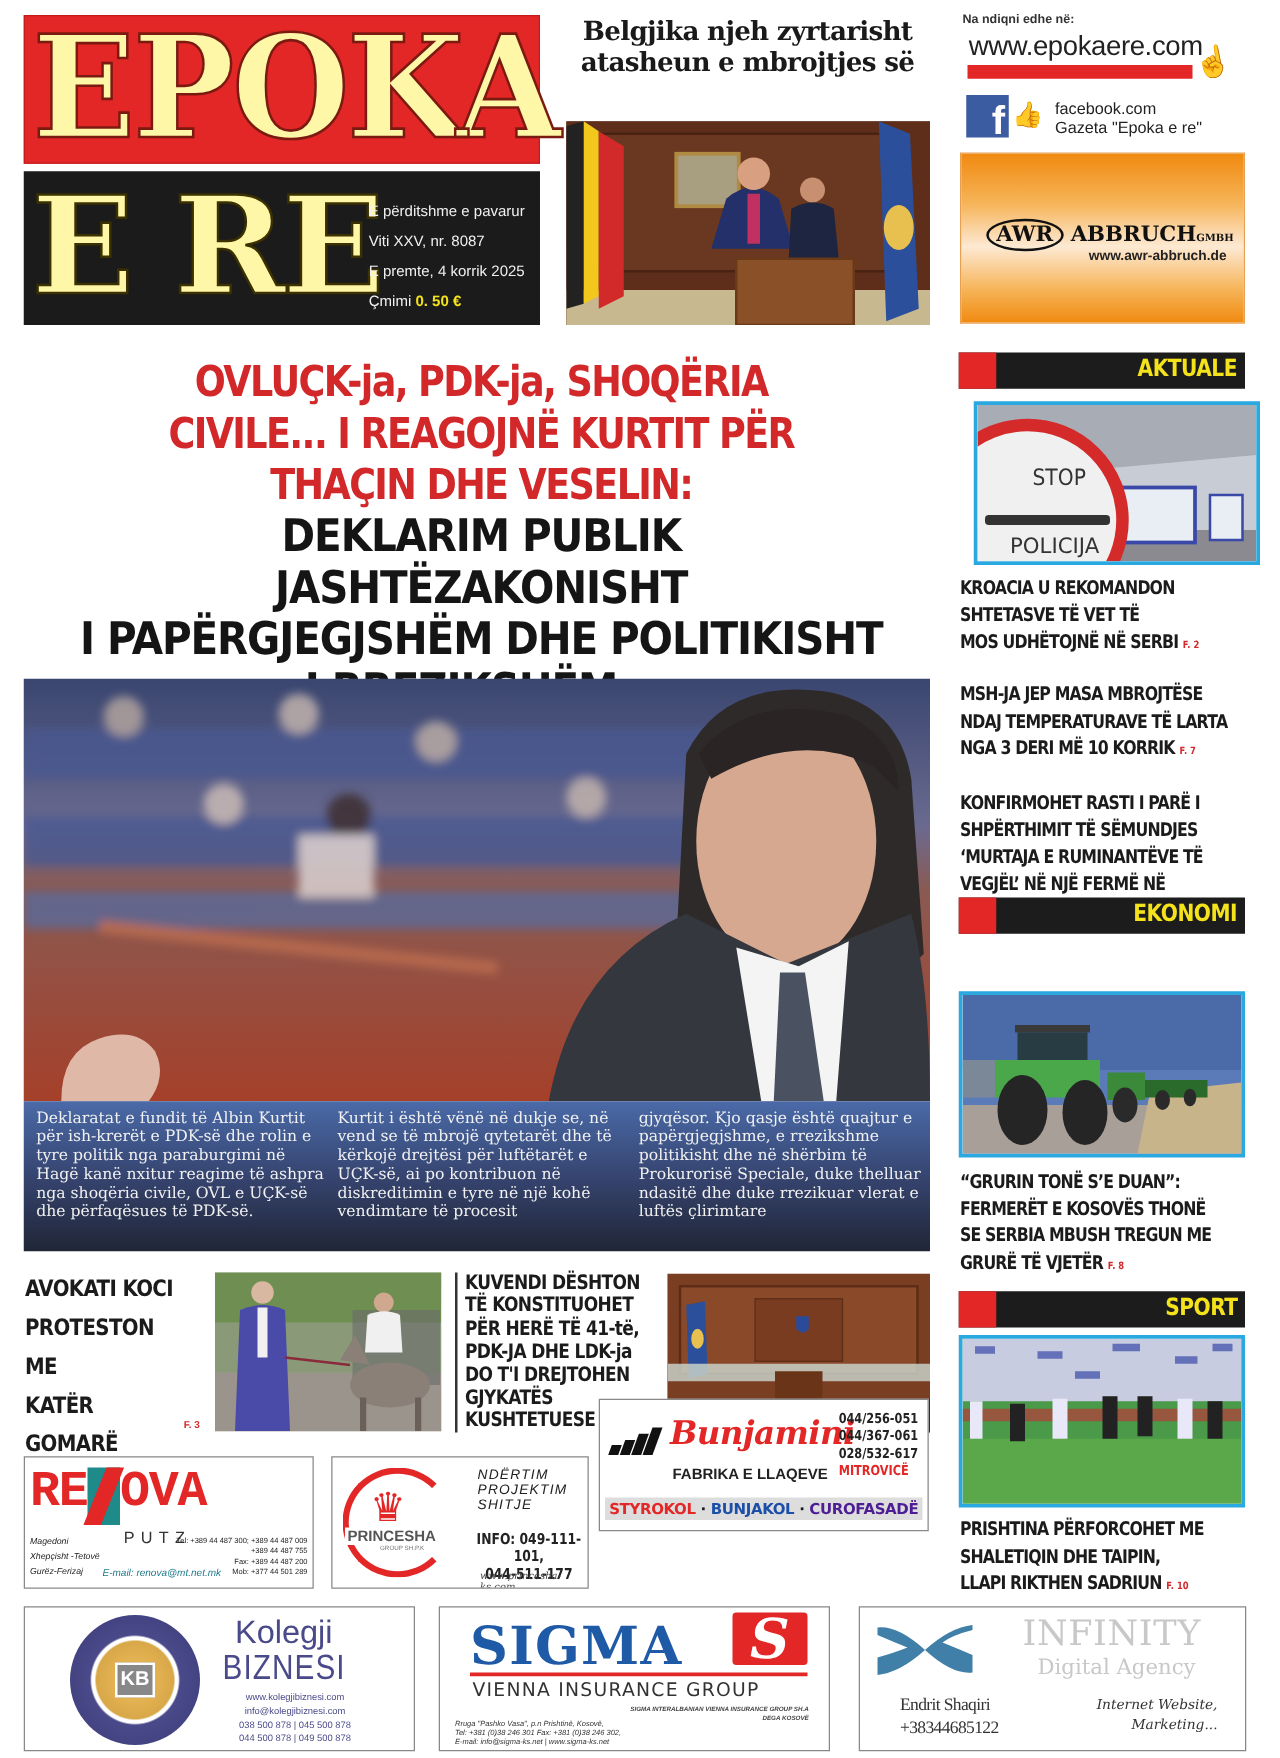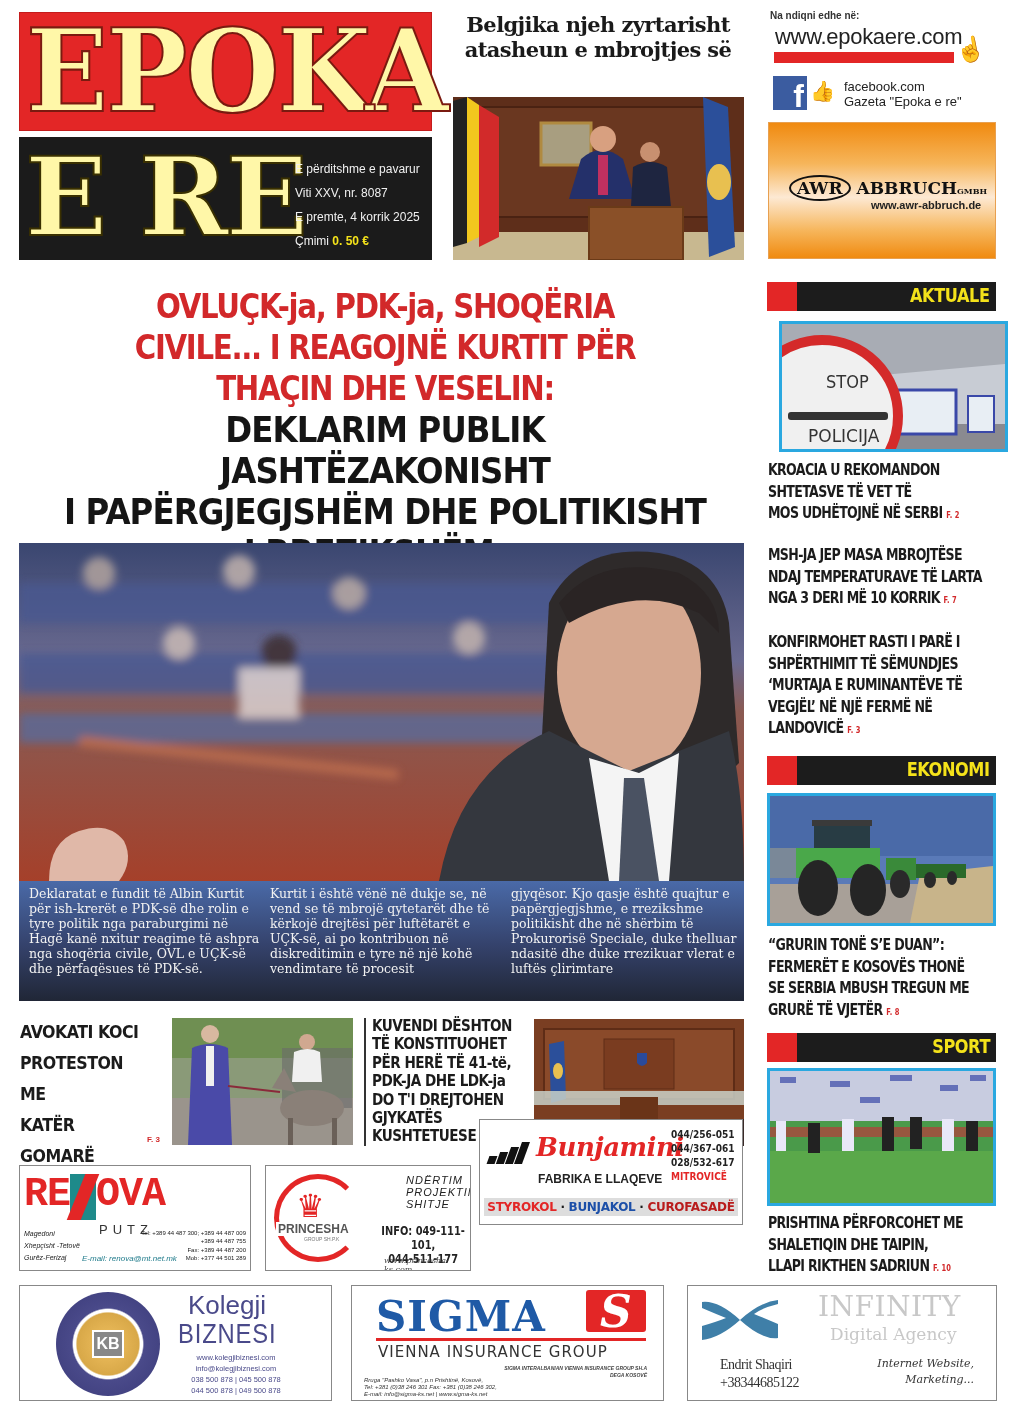--- a/index.html
+++ b/index.html
@@ -87,35 +87,35 @@
   .renova .putz { position: absolute; left: 79px; top: 56px; color: #333; font-size: 13px; letter-spacing: 5px; }
   .renova .locs { position: absolute; left: 4px; top: 62px; font-size: 7px; line-height: 12px; font-style: italic; color: #222; }
   .renova .mail { position: absolute; left: 62px; top: 88px; font-size: 8px; font-style: italic; color: #1e7a8a; }
   .renova .tel { position: absolute; right: 4px; top: 63px; font-size: 6px; line-height: 8.3px; text-align: right; color: #222; }
 
   .princesha { left: 265px; top: 1165px; width: 206px; height: 106px; }
   .princesha .ring { position: absolute; left: 8px; top: 8px; width: 88px; height: 88px; border-radius: 50%; border: 5px solid #e32626; border-right-color: transparent; }
   .princesha .crown { position: absolute; left: 30px; top: 24px; font-size: 32px; color: #e32626; line-height: 32px; }
   .princesha .pname { position: absolute; left: 10px; top: 56px; background: #fff; color: #555; font-size: 12px; font-weight: bold; padding: 0 2px; }
   .princesha .pgroup { position: absolute; left: 38px; top: 70px; font-size: 5px; color: #777; }
-  .princesha .services { position: absolute; left: 116px; top: 8px; font-size: 11px; line-height: 12px; font-style: italic; color: #222; letter-spacing: 1px; margin-left: 24px; }
+  .princesha .services { position: absolute; left: 116px; top: 8px; font-size: 11px; line-height: 12px; font-style: italic; color: #222; letter-spacing: 1px; }
   .princesha .info { position: absolute; left: 112px; top: 58px; font-family: "DejaVu Sans", sans-serif; font-weight: bold; font-size: 12px; line-height: 14px; text-align: center; color: #222; transform: scaleX(0.82); transform-origin: left top; width: 110px; }
   .princesha .web { position: absolute; left: 118px; top: 90px; font-family: "DejaVu Serif", serif; font-style: italic; font-size: 8px; color: #444; }
 
   .bunjamini { left: 479px; top: 1119px; width: 264px; height: 106px; }
   .bunjamini .stripes { position: absolute; left: 4px; top: 22px; width: 44px; height: 22px; }
   .bunjamini .stripes i { position: absolute; bottom: 0; width: 8px; background: #111; transform: skewX(-20deg); }
   .bunjamini .bname { position: absolute; left: 56px; top: 12px; font-family: "DejaVu Serif", serif; font-weight: 900; font-size: 26px; color: #e32626; letter-spacing: -0.5px; font-style: italic; }
   .bunjamini .fab { position: absolute; left: 58px; top: 52px; font-size: 12px; font-weight: bold; color: #222; }
   .bunjamini .phones { position: absolute; right: 8px; top: 8px; font-family: "DejaVu Sans", sans-serif; font-weight: bold; font-size: 11px; line-height: 14px; color: #222; transform: scaleX(0.82); transform-origin: right top; text-align: left; }
   .bunjamini .phones .city { color: #e32626; }
   .bunjamini .prods { position: absolute; left: 4px; top: 78px; width: 254px; height: 18px; background: #ddd; font-family: "DejaVu Sans", sans-serif; font-weight: 900; font-size: 12px; line-height: 18px; text-align: center; letter-spacing: -0.3px; }
   .bunjamini .prods .p1 { color: #e32626; }
   .bunjamini .prods .p2 { color: #1c4fa8; }
-  .bunjamini .prods .p3 { color: #b91c1c; }
+  .bunjamini .prods .p3 { color: #4c1d95; }
 
   
   .kolegji { left: 19px; top: 1285px; width: 313px; height: 116px; }
   .kolegji .seal { position: absolute; left: 36px; top: 6px; width: 104px; height: 104px; border-radius: 50%;
     background: radial-gradient(circle, #f0c060 0%, #d8a848 42%, #fff 44%, #fff 47%, #4a4a8a 49%, #3a3a78 100%); }
   .kolegji .kb { position: absolute; left: 36px; top: 38px; width: 32px; height: 28px; border: 2px solid #fff; color: #fff; background: #888; font-weight: bold; font-size: 16px; text-align: center; line-height: 24px; }
   .kolegji .k1 { position: absolute; left: 168px; top: 4px; font-size: 26px; color: #4a4a8a; }
   .kolegji .k2 { position: absolute; left: 158px; top: 32px; font-size: 28px; color: #4a4a8a; letter-spacing: 1px; transform: scaleX(0.85); transform-origin: left top; }
   .kolegji .kinfo { position: absolute; left: 166px; top: 66px; font-size: 7.5px; line-height: 11px; color: #4a4a8a; text-align: center; width: 100px; }
 
@@ -326,21 +326,21 @@
   <div><span>NGA 3 DERI MË 10 KORRIK</span> <span class="pg-ref">F. 7</span></div>
 </div>
 <div class="abs side-story" style="top:632px;">
   <div>KONFIRMOHET RASTI I PARË I</div>
   <div>SHPËRTHIMIT TË SËMUNDJES</div>
   <div>‘MURTAJA E RUMINANTËVE TË</div>
   <div>VEGJËL’ NË NJË FERMË NË</div>
   <div><span>LANDOVICË</span> <span class="pg-ref">F. 3</span></div>
 </div>
 
-<div class="abs sec-banner" style="top:756px;text-align:center;">
+<div class="abs sec-banner" style="top:718px;text-align:center;">
   <div class="red"></div>
   <div class="lbl">EKONOMI</div>
 </div>
 <div class="abs side-photo" style="top:793px; height:133px;">
   <svg width="223" height="127" viewBox="0 0 223 127">
     <rect width="223" height="127" fill="#5a7ab8"></rect>
     <rect x="0" y="0" width="223" height="60" fill="#4a6aa8"></rect>
     <rect x="0" y="88" width="223" height="39" fill="#a8a098"></rect>
     <polygon points="150,78 223,70 223,127 140,127" fill="#c8b48a"></polygon>
     <rect x="0" y="52" width="60" height="30" fill="#7a8898"></rect>

